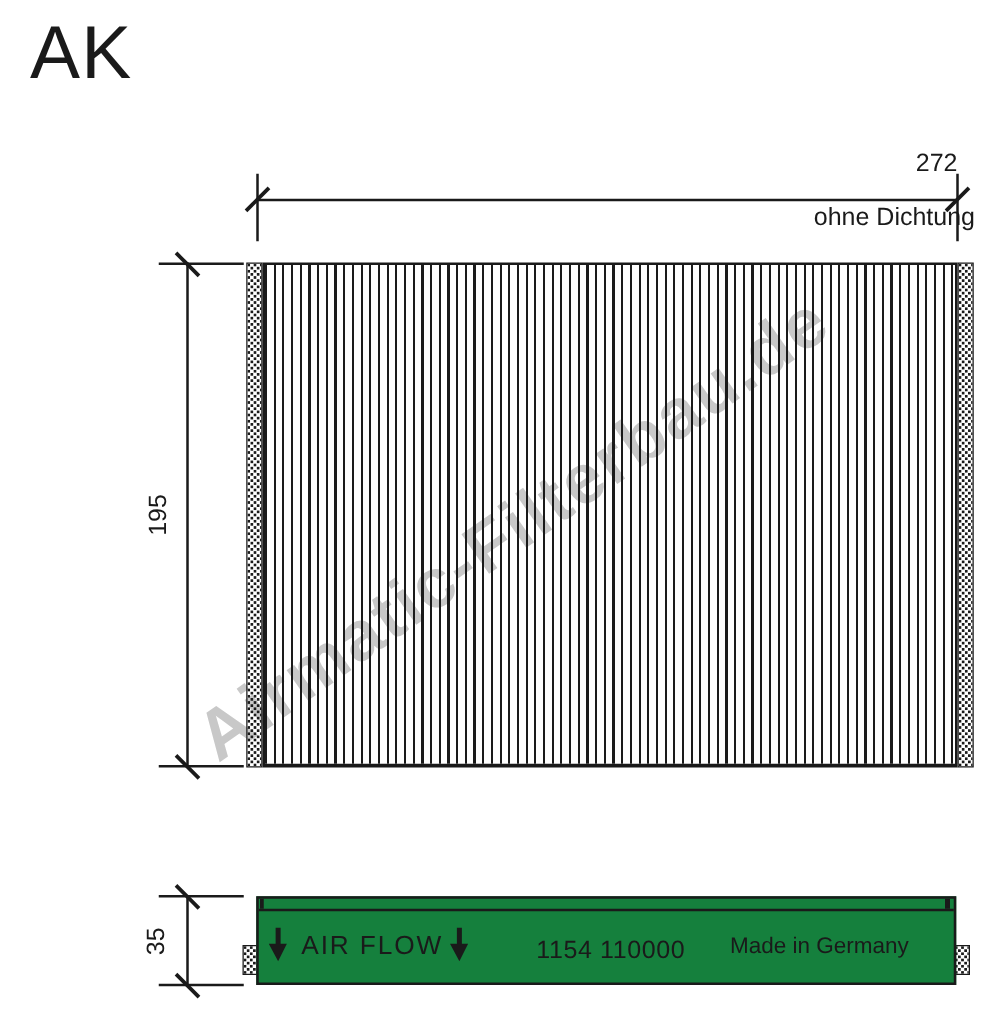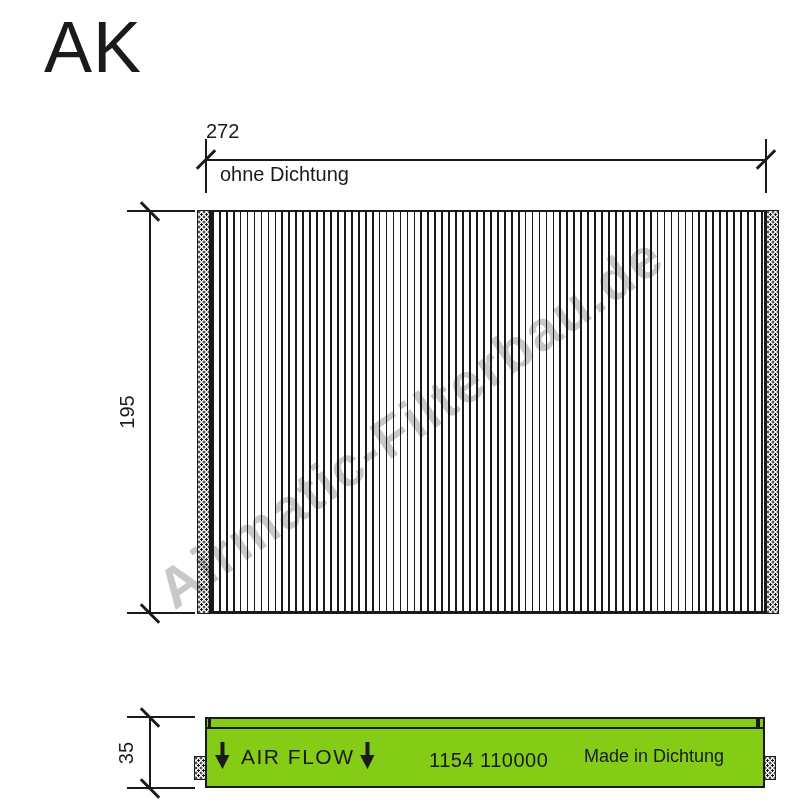--- a/index.html
+++ b/index.html
@@ -22,23 +22,22 @@
   .tick.slash { transform: rotate(-45deg); }  
   .tick.back  { transform: rotate(45deg); }   
   .dim-text { position: absolute; font-size: 20px; z-index: 3; color: #1a1a1a; }
   .rot {
     transform: translate(-50%, -50%) rotate(-90deg);
     white-space: nowrap; text-align: center;
   }
   
   .code-label {
     position: absolute; left: 24px; top: 10px;
-    font-size: 72px; line-height: 1.05; letter-spacing: 1px;
+    font-size: 60px; line-height: 1.05; letter-spacing: 1px;
     z-index: 3;
-    margin-left: 20px;
   }
   
   .watermark {
     position: absolute; left: 410px; top: 422px;
     transform: translate(-50%, -50%) rotate(-35deg);
     font-size: 56px; font-weight: bold; letter-spacing: 2px;
     color: #c8c8c8; white-space: nowrap; z-index: 0;
   }
   
   .stipple {
@@ -56,21 +55,21 @@
     width: 556px; height: 404px;
     border: 2px solid #1a1a1a; border-bottom-width: 3px;
     background-image: repeating-linear-gradient(90deg,
       #1a1a1a 0px, #1a1a1a 1.7px, transparent 1.7px, transparent 6.95px);
     z-index: 1;
   }
   
   .side-box {
     position: absolute; left: 205px; top: 717px;
     width: 560px; height: 71px;
-    border: 2px solid #1a1a1a; background: #84cc16; z-index: 2;
+    border: 2px solid #1a1a1a; background: #15803d; z-index: 2;
   }
   .side-box .band { position: absolute; left: 0; top: 8px; width: 100%; height: 2px; background: #1a1a1a; }
   .side-box .notch { position: absolute; top: 0; height: 8px; background: #1a1a1a; }
   .side-box .notch.l { left: 1px; width: 3px; }
   .side-box .notch.r { right: 3px; width: 4px; }
   .side-box .arrow { position: absolute; top: 23px; width: 15px; height: 27px; }
   .side-box .arrow.a1 { left: 8px; }
   .side-box .arrow.a2 { left: 153px; }
   .air-flow-text {
     position: absolute; left: 34px; top: 27px;
@@ -87,21 +86,21 @@
   .tab {
     position: absolute; width: 13px; height: 24px;
     border: 1px solid #1a1a1a;
     background-image:
       radial-gradient(circle, #1a1a1a 1.2px, transparent 1.4px),
       radial-gradient(circle, #1a1a1a 1.2px, transparent 1.4px);
     background-size: 5px 5px;
     background-position: 1px 1px, 3.5px 3.5px;
     z-index: 1;
   }
-  .dim-center { text-align: left; }
+  .dim-center { text-align: right; }
 </style>
 </head>
 <body>
 
 <div class="canvas">
 
   <div class="watermark">Airmatic-Filterbau.de</div>
 
   <div class="code-label">AK</div>
 
@@ -143,16 +142,16 @@
       <path d="M5.5 0 h4 v13 h5 L7.5 27 0 13 h5.5 z" fill="#1a1a1a"></path>
     </svg>
 
     <div class="air-flow-text">AIR FLOW</div>
 
     <svg class="arrow a2" viewBox="0 0 15 27">
       <path d="M5.5 0 h4 v13 h5 L7.5 27 0 13 h5.5 z" fill="#1a1a1a"></path>
     </svg>
 
     <div class="part-number">1154 110000</div>
-    <div class="origin-text">Made in Dichtung</div>
+    <div class="origin-text">Made in Germany</div>
   </div>
 
 </div>
 
 </body></html>

